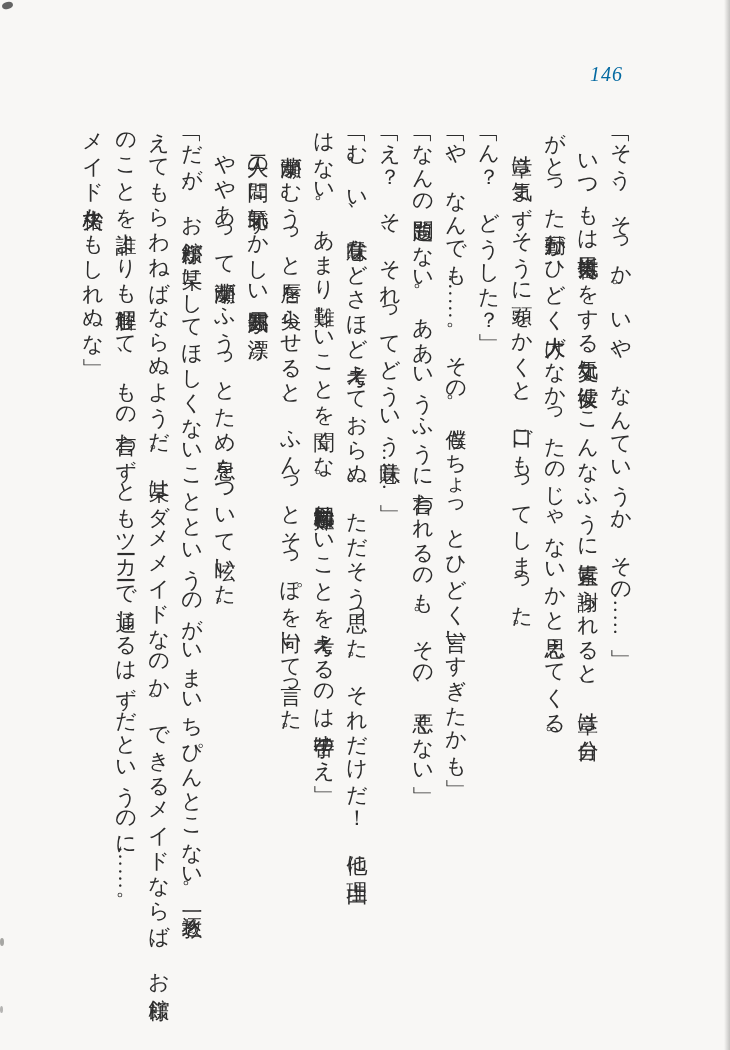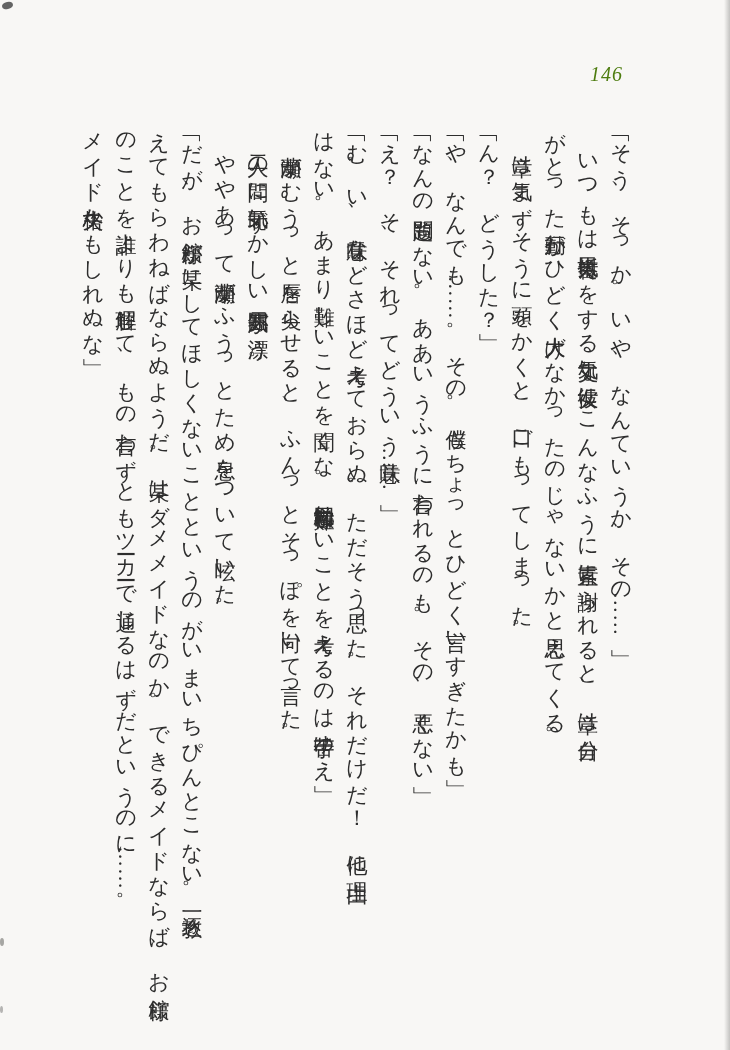--- a/index.html
+++ b/index.html
@@ -18,21 +18,21 @@
     position: absolute;
     inset: 0;
   }
   .page-number {
     position: absolute;
     top: 63px;
     left: 590px;
     font-size: 20px;
     font-style: italic;
     letter-spacing: 1px;
-    color: #4d7c0f;
+    color: #0369a1;
   }
   .text-block {
     position: absolute;
     top: 118px;
     right: 93px;
     width: 562px;
     height: 840px;
     writing-mode: vertical-rl;
     text-orientation: mixed;
     font-size: 21px;

